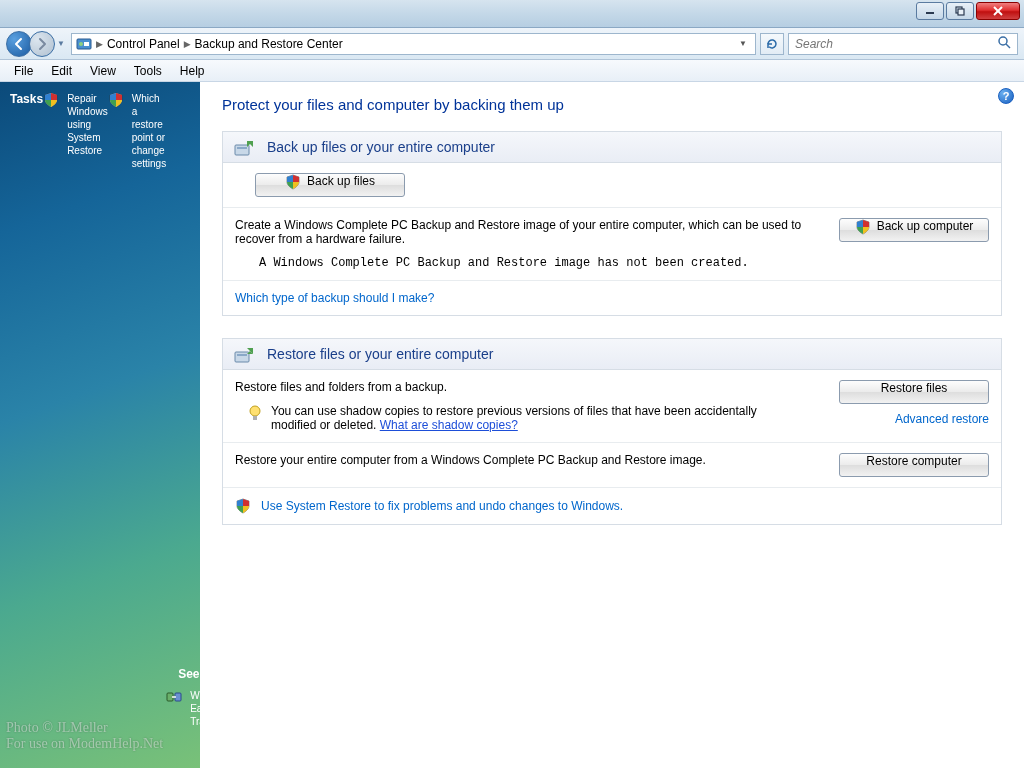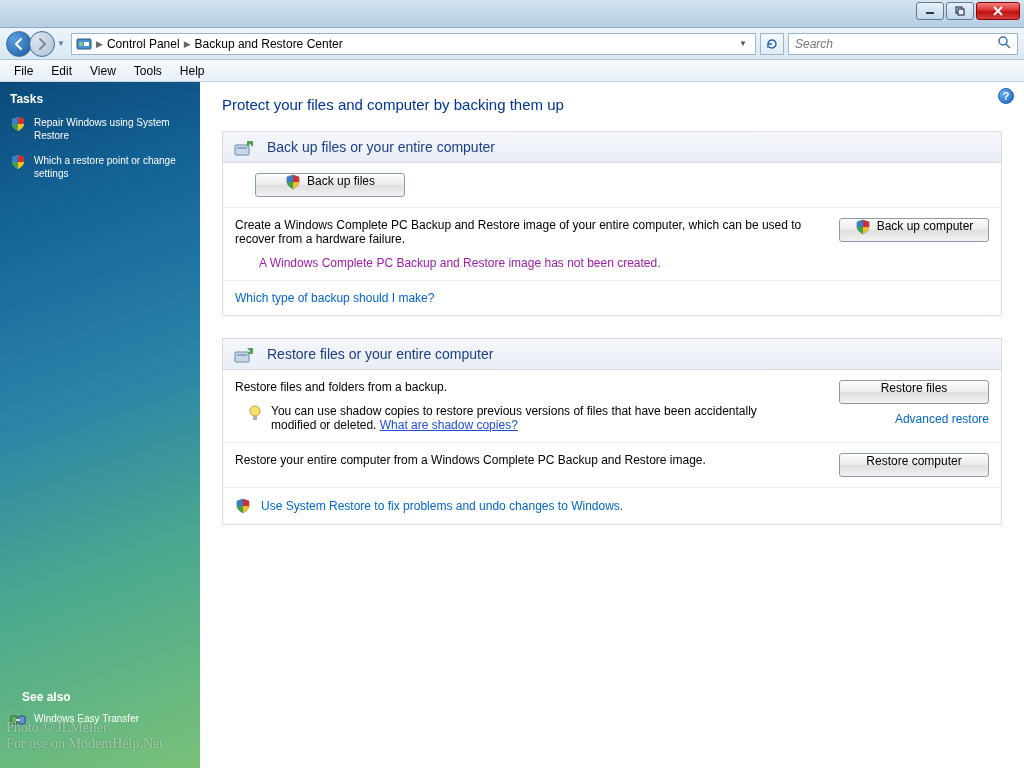--- a/index.html
+++ b/index.html
@@ -115,21 +115,21 @@
 .main {
   display: flex;
   height: calc(768px - 28px - 32px - 22px);
 }
 .sidebar {
   width: 200px;
   background: linear-gradient(160deg, #0b4a7a 0%, #156599 20%, #2a83a8 45%, #4ba98f 70%, #79c178 100%);
   color: #fff;
   padding: 10px 10px;
   display: flex;
-  flex-direction: column;
+  flex-direction: row;
   position: relative;
 }
 .sidebar .tasks-head { font-weight: bold; margin-bottom: 10px; font-size: 12px; }
 .task-link {
   display: flex; gap: 8px; align-items: flex-start;
   margin-bottom: 12px; cursor: pointer;
   font-size: 10px; line-height: 1.3;
 }
 .task-link .shield { flex-shrink: 0; width: 16px; height: 16px; }
 .see-also {
@@ -185,21 +185,22 @@
   border: 1px solid #8b9bae;
   border-radius: 3px;
   background: linear-gradient(to bottom, #fdfdfd 0%, #ececec 48%, #dedede 52%, #f2f2f2 100%);
   font: inherit;
   display: inline-flex; align-items: flex-start; justify-content: center; gap: 6px;
   cursor: pointer;
   padding: 0 10px;
 }
 .sub-note {
   margin: 10px 0 0 24px;
-  color: #a21caf;
+  color: #000000;
+  font-family: Liberation Mono, monospace;
 }
 .link-row {
   padding: 10px 12px;
   color: #0066cc;
   cursor: pointer;
 }
 .tip-row {
   display: flex; gap: 8px; align-items: flex-start;
   margin-top: 10px; margin-left: 12px;
 }

